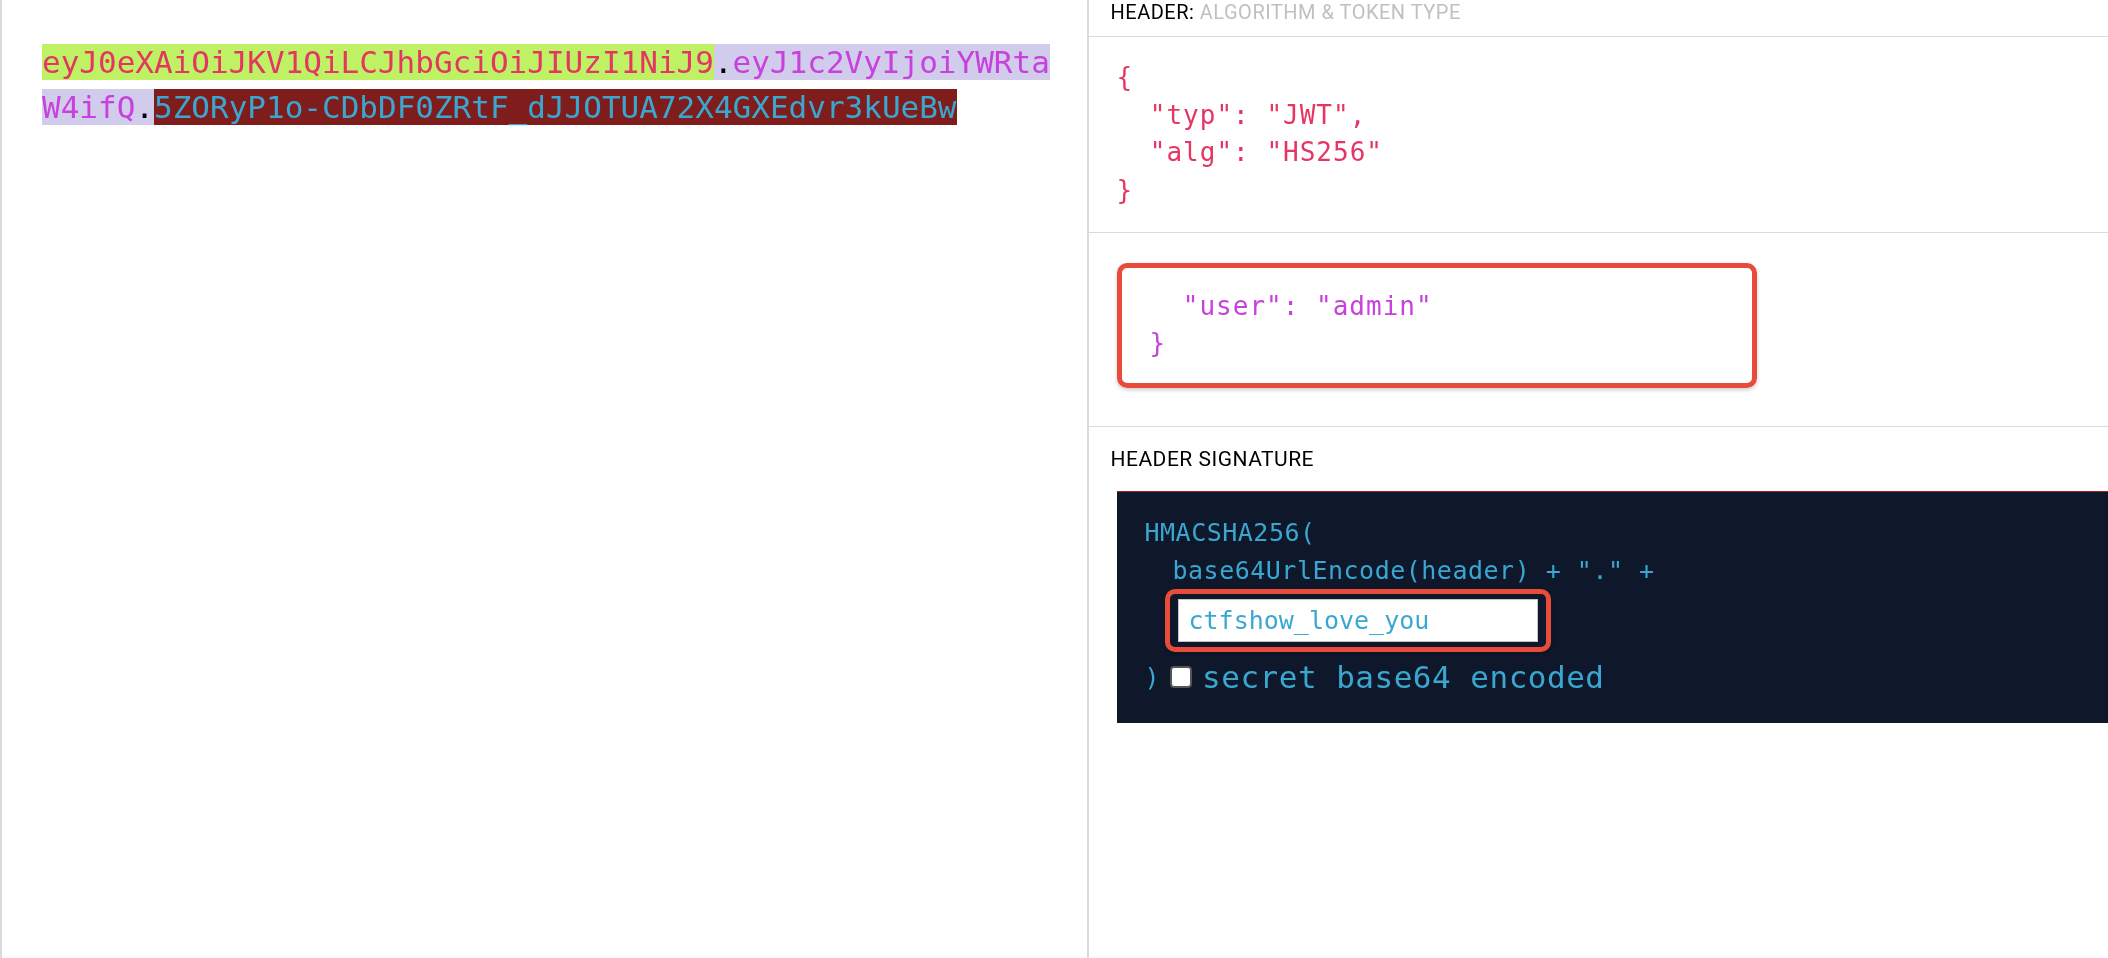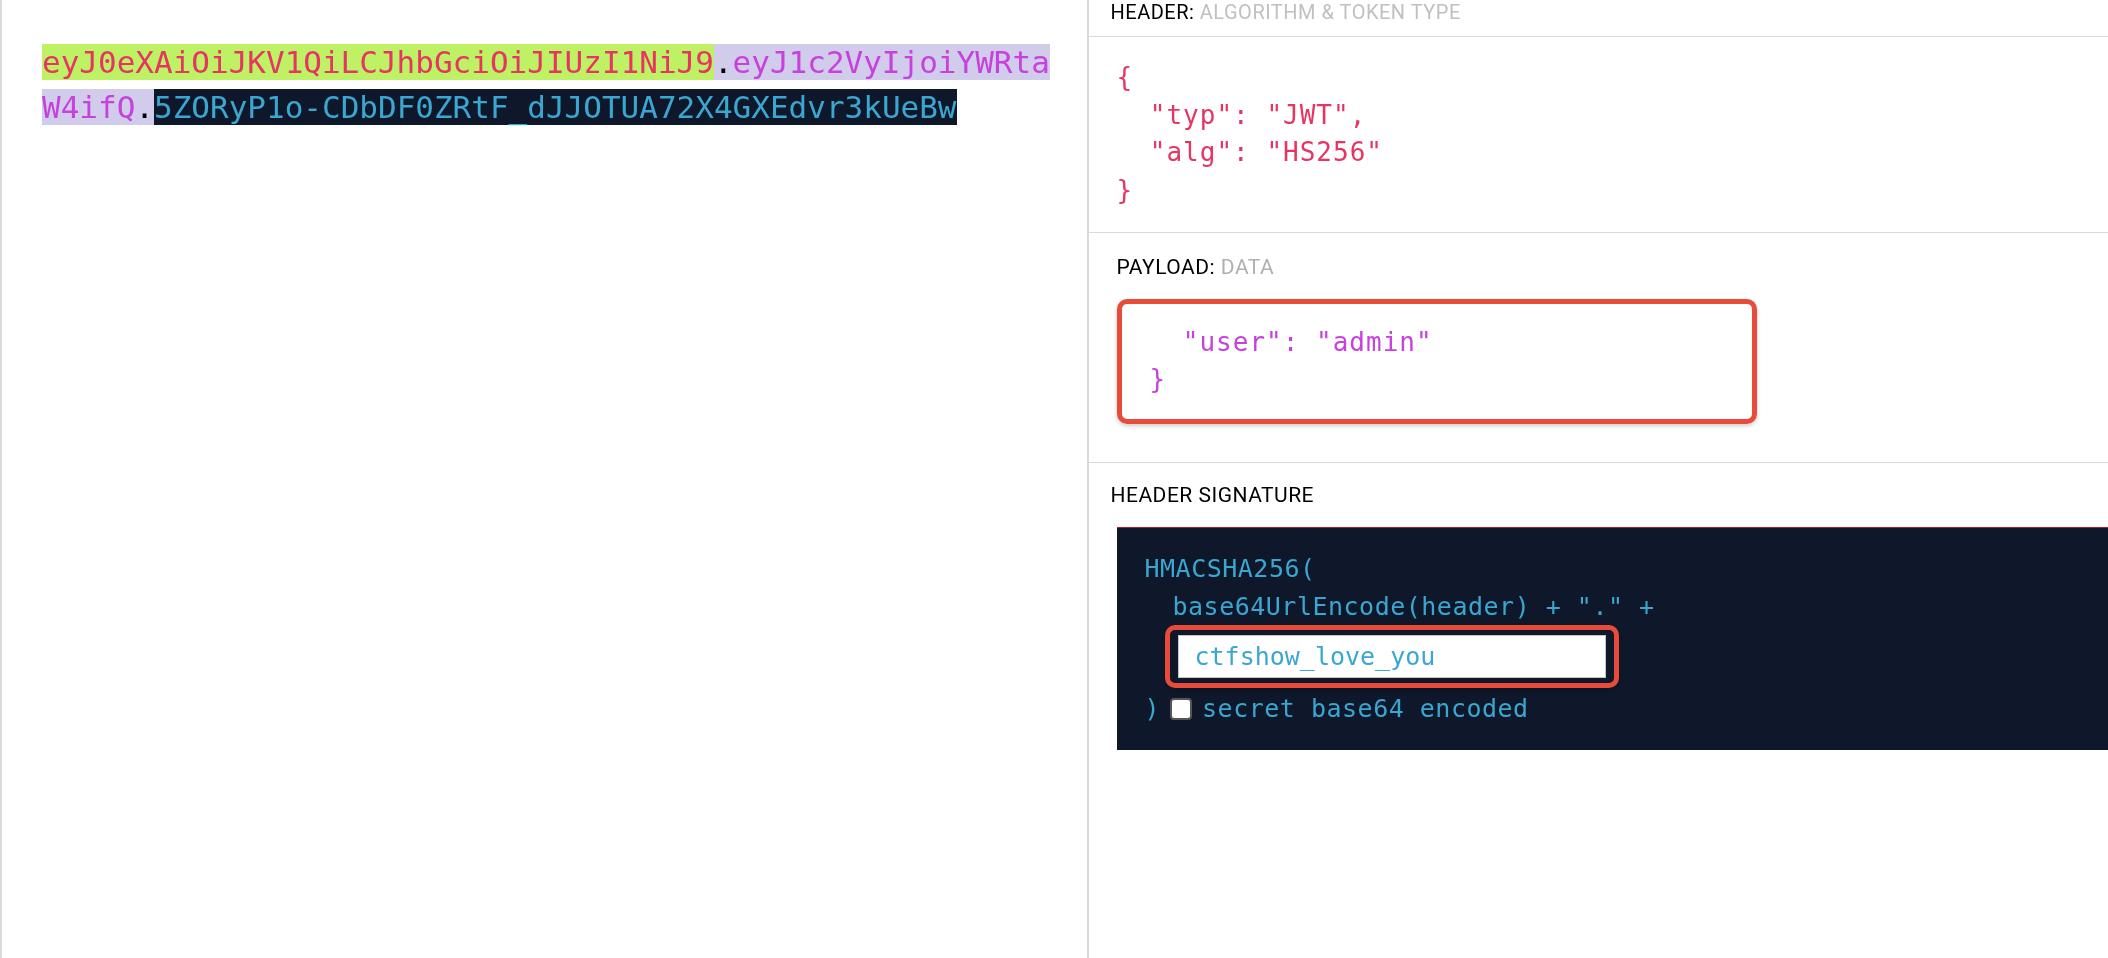--- a/index.html
+++ b/index.html
@@ -41,21 +41,21 @@
     .jwt-dot {
       color: #000000;
       background: #d1cceb;
     }
     .jwt-payload-part {
       color: #c741dc;
       background: #d1cceb;
     }
     .jwt-signature-part {
       color: #3aa7d1;
-      background: #0f172a;
+      background: #7f1d1d;
     }
     .section-body {
       border-top: 1px solid #dadada;
       border-bottom: 1px solid #dadada;
       padding: 22px 28px;
     }
     .code-block {
       font-family: 'Menlo', 'Monaco', 'Consolas', monospace;
       font-size: 26px;
       line-height: 1.45;
@@ -128,43 +128,43 @@
       box-shadow: 0 2px 4px rgba(0,0,0,0.2);
     }
     .strike-through {
       text-decoration: line-through;
       text-decoration-color: #e84b3a;
       text-decoration-thickness: 5px;
     }
     .secret-input {
       border: 1px solid #c5c5c5;
       background: #ffffff;
-      padding: 6px 16px;
+      padding: 6px 10px;
       font-family: 'Menlo', 'Monaco', 'Consolas', monospace;
       font-size: 25px;
       color: #3aa7d1;
-      width: 428px;
+      width: 360px;
     }
     .checkbox-row {
       display: flex;
       align-items: center;
       gap: 10px;
       margin-top: 2px;
     }
     .checkbox {
       width: 22px;
       height: 22px;
       border: 2px solid #555;
       border-radius: 4px;
       display: inline-block;
       background: #fff;
     }
     .checkbox-label {
       font-family: 'Menlo', 'Monaco', 'Consolas', monospace;
-      font-size: 25px;
+      font-size: 31px;
       color: #3aa7d1;
     }
     .paren {
       color: #3aa7d1;
     }
     .header-section-top {
       padding: 0 28px 12px 22px;
       font-size: 20px;
       color: #000;
       text-transform: uppercase;
@@ -191,24 +191,20 @@
   <div class="section-body">
     <div class="code-block header-code">
       <div>{</div>
       <div style="white-space: pre;">  "typ": "JWT",</div>
       <div style="white-space: pre;">  "alg": "HS256"</div>
       <div>}</div>
     </div>
   </div>
 
   <div class="payload-section">
-    <div class="payload-title">
-      <span>PAYLOAD:</span>
-      <span class="sub">DATA</span>
-    </div>
     <div class="payload-box">
       <div class="payload-code">
         <div style="white-space: pre;">  "user": "admin"</div>
         <div>}</div>
       </div>
     </div>
   </div>
 
   <div class="verify-section">
     <div class="verify-title">HEADER SIGNATURE</div>

